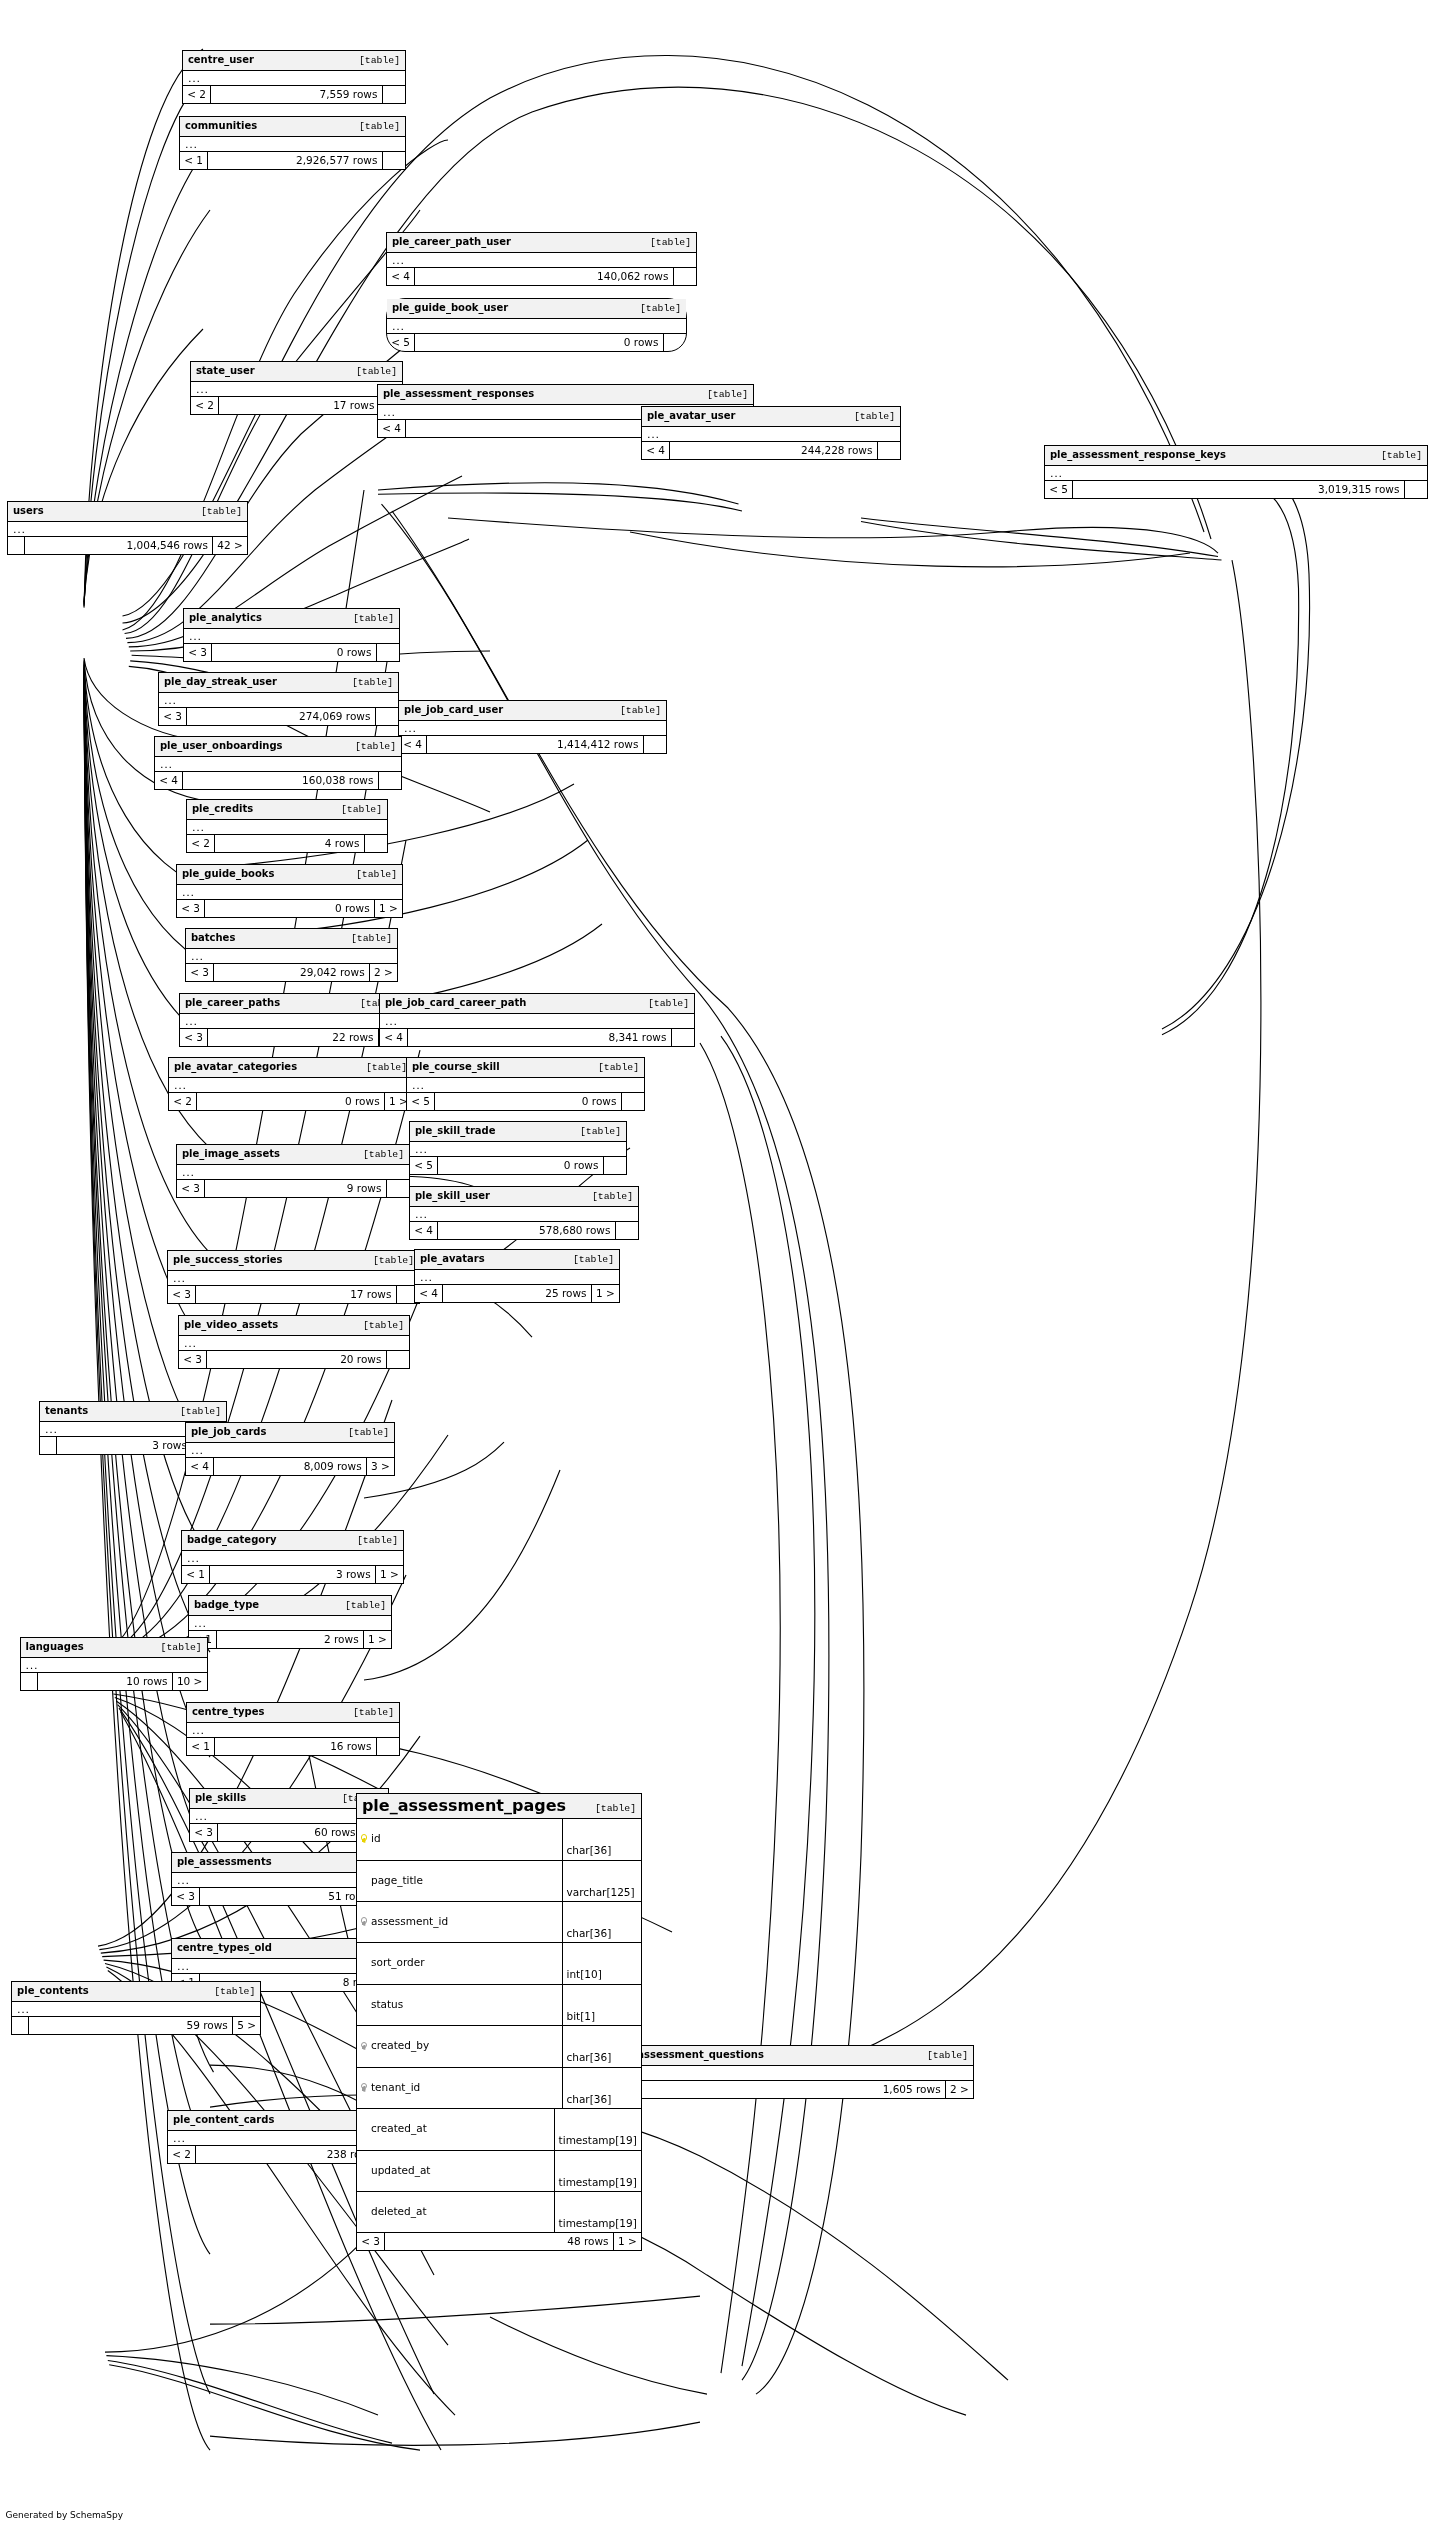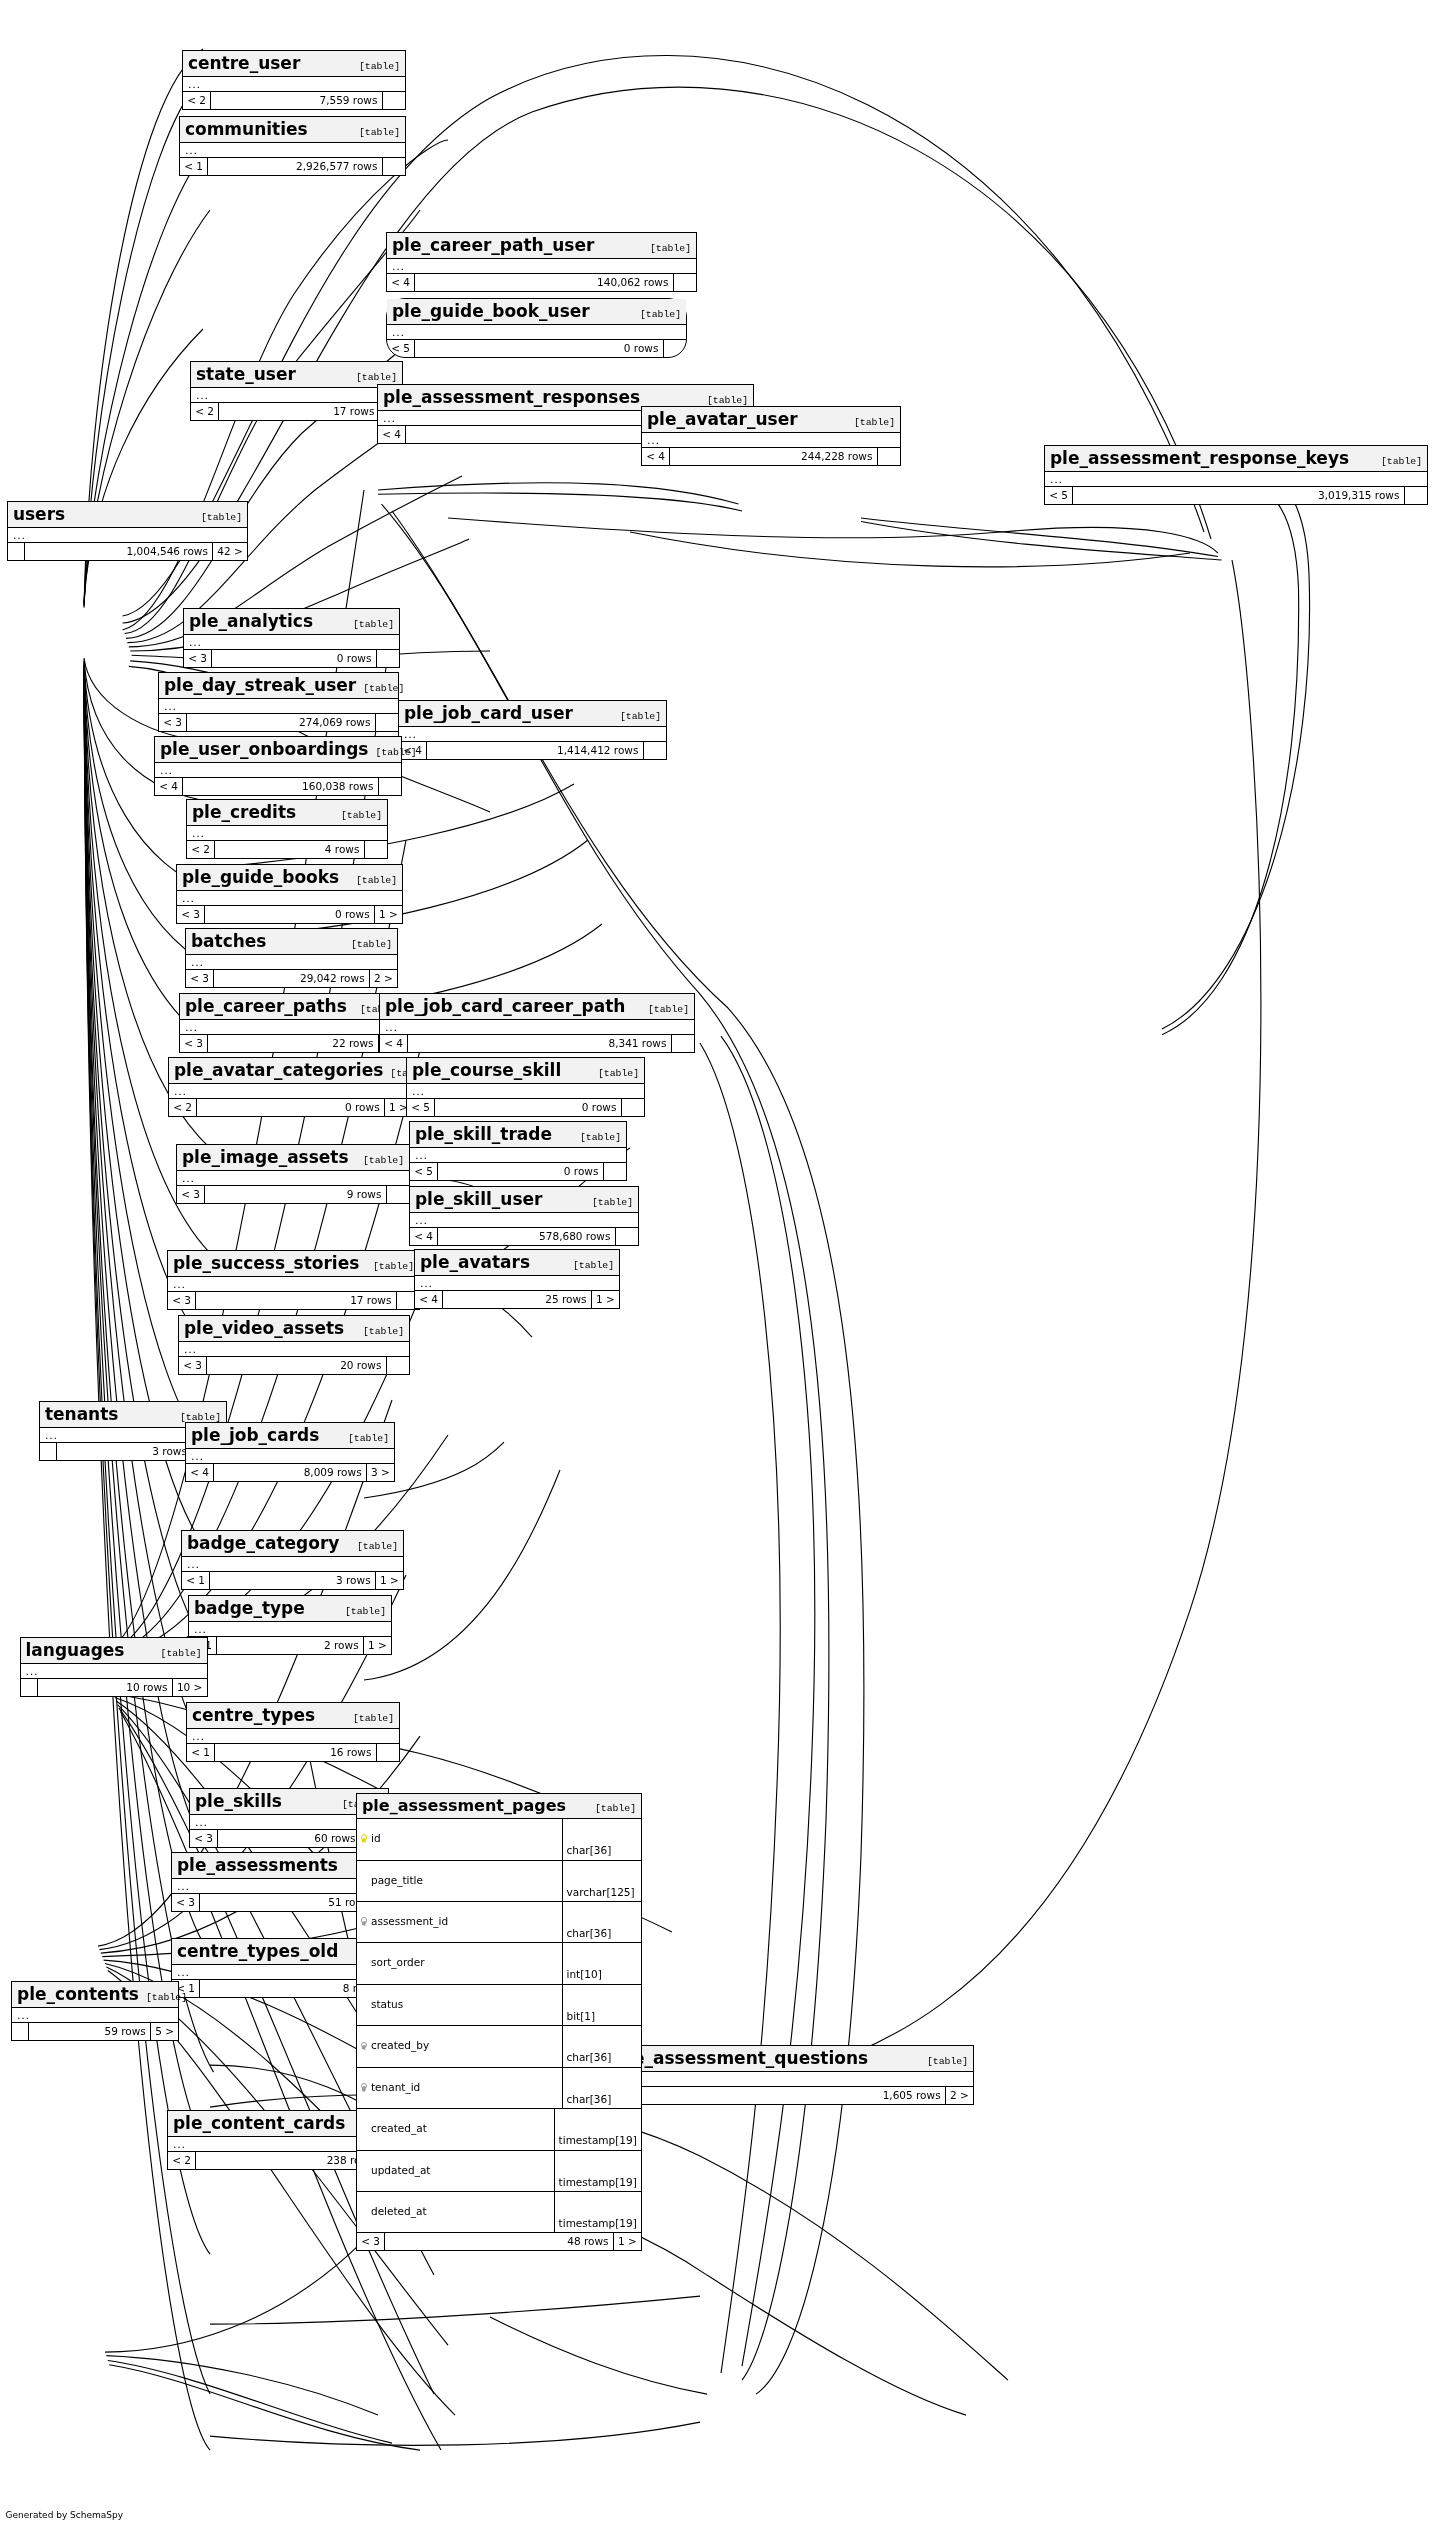--- a/index.html
+++ b/index.html
@@ -22,21 +22,21 @@
     white-space: nowrap;
   }
   .tbl.focus { border: 1.4px solid #000000; }
   .tbl .hdr {
     background: #f2f2f2;
     border-bottom: 0.7px solid #000000;
     display: flex; align-items: baseline;
     padding: 2.8px 4.9px 3.5px 4.9px;
     gap: 7px;
   }
-  .tbl .hdr .nm { font-weight: bold; font-size: 17px; color:#000; }
+  .tbl .hdr .nm { font-weight: bold; font-size: 10px; color:#000; }
   .tbl .hdr .ty { font-size: 9.8px; color:#000; margin-left:auto;font-family:Liberation Mono, monospace; }
   .tbl.focus .hdr .nm { font-size: 16px; }
 
   .tbl .ellipsis {
     border-bottom: 0.7px solid #000000;
     padding: 2.1px 4.9px 4.2px 4.9px;
     font-size: 11.2px; letter-spacing: 0.7px; color:#000;
     height: 15.4px;
   }
 
@@ -611,21 +611,21 @@
           <span class="nm">centre_types_old</span>
           <span class="ty">[table]</span>
         </div>
         <div class="ellipsis">...</div>
         <div class="foot">
           <div class="f1">&lt; 1</div>
           <div class="f2">8 rows</div>
           <div class="f3"></div>
         </div>
       </div>
-      <div class="tbl" style="left: 11.2px; top: 1981px; width: 168px;">
+      <div class="tbl" style="left: 11.2px; top: 1981px; width: 250px;">
         <div class="hdr">
           <span class="nm">ple_contents</span>
           <span class="ty">[table]</span>
         </div>
         <div class="ellipsis">...</div>
         <div class="foot">
           <div class="f1 blank"></div>
           <div class="f2">59 rows</div>
           <div class="f3">5 &gt;</div>
         </div>

